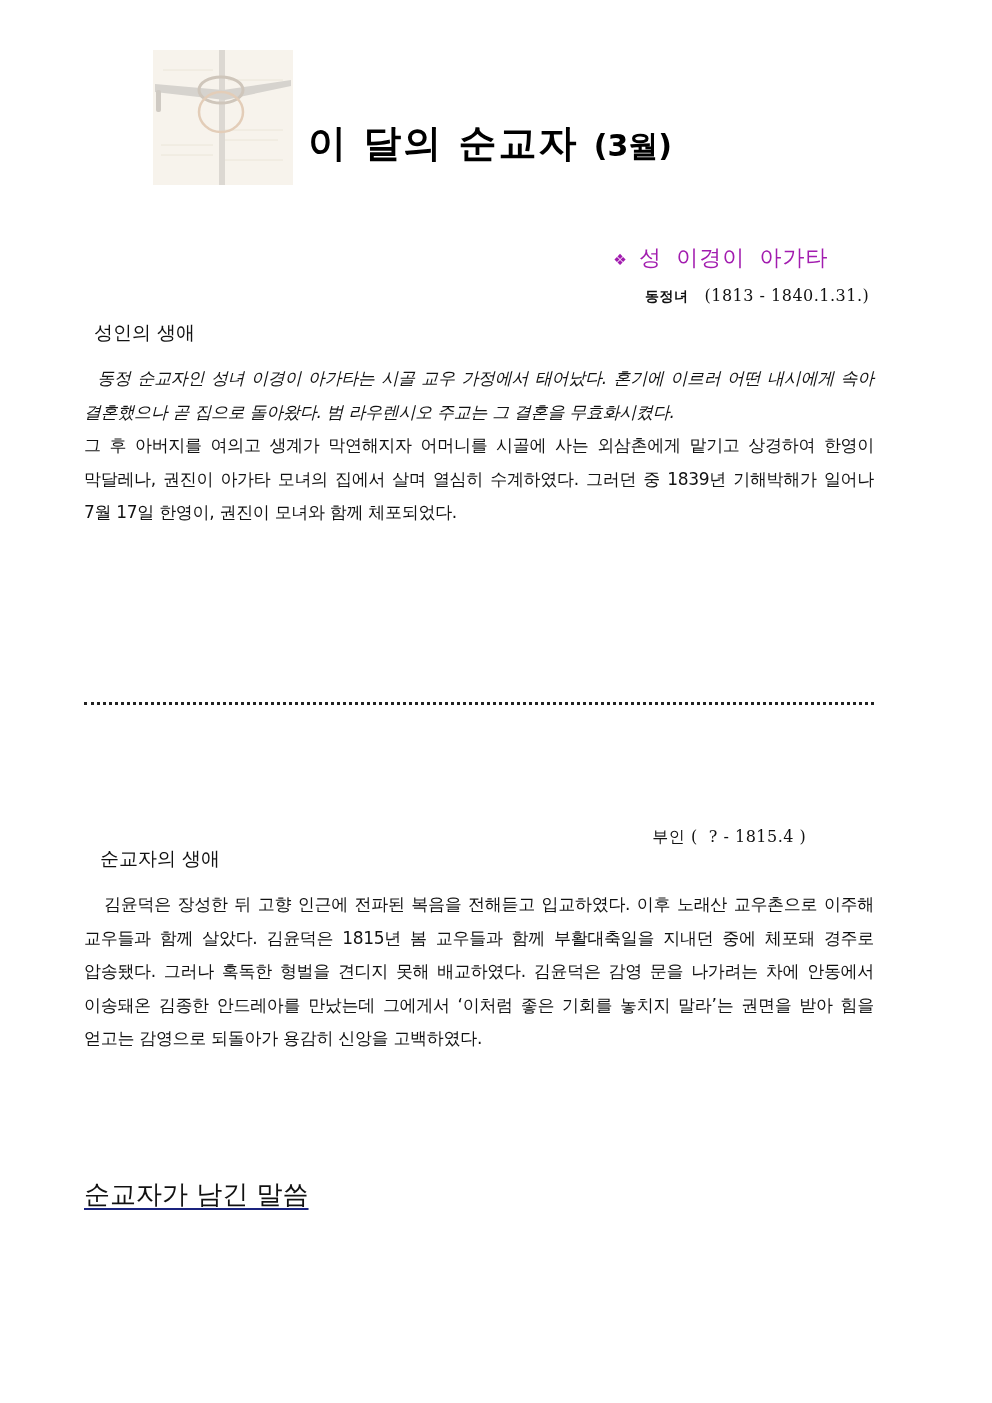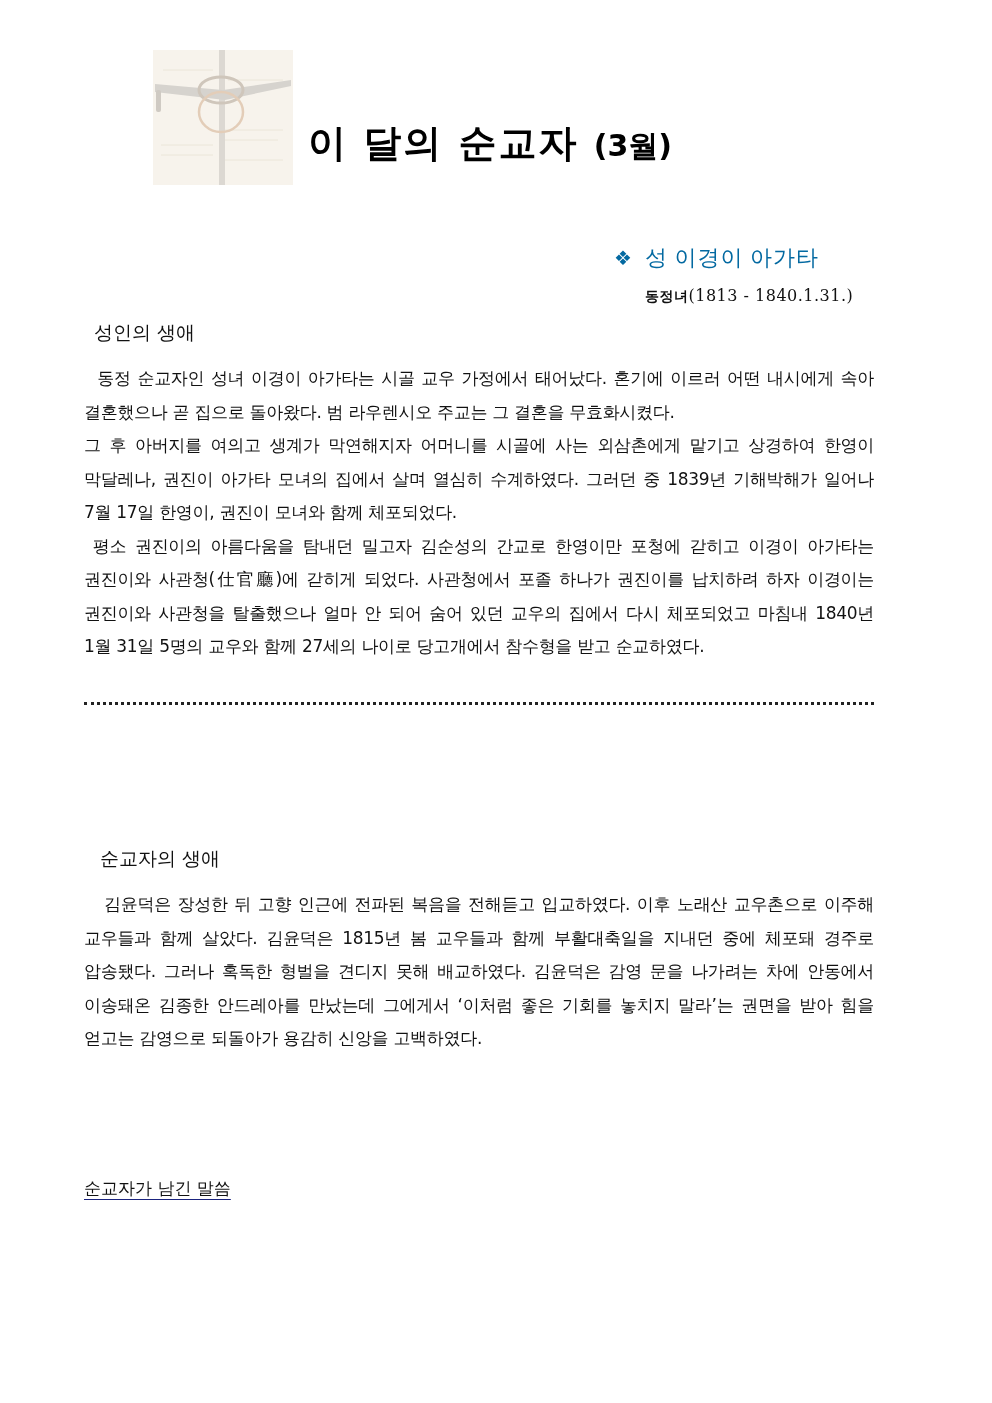--- a/index.html
+++ b/index.html
@@ -11,45 +11,45 @@
     .page { position: absolute; left: 0; top: 0; width: 831px; height: 1403px; }
     .cross-img { position: absolute; left: 153px; top: 50px; width: 140px; height: 135px; }
     .title {
       position: absolute; left: 308px; top: 118px;
       font-family: "DejaVu Sans", "Liberation Sans", sans-serif;
       font-size: 38px; font-weight: bold; letter-spacing: 2px; color: #000;
       line-height: 50px; white-space: nowrap;
     }
     .title .month { font-size: 30px; letter-spacing: 0; }
     .saint-name {
-      position: absolute; font-size: 22px; color: #0369a1; white-space: nowrap;
-      font-family: Liberation Serif, serif; letter-spacing: 1px; text-align: right;
+      position: absolute; font-size: 22px; color: #a21caf; white-space: nowrap;
+      font-family: Liberation Mono, monospace; letter-spacing: 1px; text-align: right;
     }
     .saint-name .diamond { font-size: 20px; margin-right: 12px; }
     .saint-dates {
       position: absolute; font-size: 16px; white-space: nowrap; letter-spacing: 0.5px;
     }
-    .saint-dates .role { font-weight: bold; font-family: "DejaVu Sans", "Liberation Sans", sans-serif; font-size: 14px; margin-right: 0; }
+    .saint-dates .role { font-weight: bold; font-family: "DejaVu Sans", "Liberation Sans", sans-serif; font-size: 14px; margin-right: 16px; }
     .section-head {
       position: absolute; font-size: 19px; white-space: nowrap;
       font-family: "DejaVu Sans", "Liberation Sans", sans-serif;
     }
     .body-text {
       position: absolute; left: 84px; width: 790px;
       font-size: 17px; line-height: 33.5px; text-align: justify;
       font-family: "DejaVu Sans", "Liberation Sans", sans-serif;
       letter-spacing: -0.3px; word-break: keep-all;
     }
     .body-text p { margin: 0; }
     .dotted {
       position: absolute; left: 84px; top: 702px; width: 790px; height: 0;
       border-top: 3px dotted #222;
     }
     .words-head {
-      position: absolute; left: 84px; top: 1177px; font-size: 17px; white-space: nowrap;
+      position: absolute; left: 84px; top: 1177px; font-size: 26px; white-space: nowrap;
       font-family: "DejaVu Sans", "Liberation Sans", sans-serif;
       text-decoration: underline; text-decoration-color: #1a237e; text-underline-offset: 5px;
     }
   </style>
 </head>
 <body>
 
 <div class="page">
 
   <svg class="cross-img" viewBox="0 0 140 135">
@@ -78,27 +78,29 @@
   <div class="saint-name" style="left:614px; top:243px;">
     <span class="diamond">❖</span><span>성 이경이 아가타</span>
   </div>
   <div class="saint-dates" style="left:645px; top:286px;">
     <span class="role">동정녀</span><span>(1813 - 1840.1.31.)</span>
   </div>
 
   <div class="section-head" style="left:94px; top:320px;">성인의 생애</div>
 
   <div class="body-text" style="top:362px;">
-    <p style="white-space:pre-wrap;">  동정 순교자인 성녀 이경이 아가타는 시골 교우 가정에서 태어났다. 혼기에 이르러 어떤 내시에게 속아 결혼했으나 곧 집으로 돌아왔다. 범 라우렌시오 주교는 그 결혼을 무효화시켰다.</p>
+    <p style="white-space:pre-wrap;font-style:italic;">  동정 순교자인 성녀 이경이 아가타는 시골 교우 가정에서 태어났다. 혼기에 이르러 어떤 내시에게 속아 결혼했으나 곧 집으로 돌아왔다. 범 라우렌시오 주교는 그 결혼을 무효화시켰다.</p>
     <p>그 후 아버지를 여의고 생계가 막연해지자 어머니를 시골에 사는 외삼촌에게 맡기고 상경하여 한영이 막달레나, 권진이 아가타 모녀의 집에서 살며 열심히 수계하였다. 그러던 중 1839년 기해박해가 일어나 7월 17일 한영이, 권진이 모녀와 함께 체포되었다.</p>
-    <p style="white-space:pre-wrap;"> 평소 권진이의 아름다움을 탐내던 밀고자 김순성의 간교로 한영이만 포청에 갇히고 이경이 아가타는 권진이와 사관청(仕官廳)에 갇히게 되었다. 사관청에서 포졸 하나가 권진이를 납치하려 하자 이경이는 권진이와 사관청을 탈출했으나 얼마 안 되어 숨어 있던 교우의 집에서 다시 체포되었고 마침내 1840년 1월 31일 5명의 교우와 함께 27세의 나이로 당고개에서 참수형을 받고 순교하였다.</p>
   </div>
 
   <div class="dotted"></div>
 
+  <div class="saint-dates" style="left:630px; top:808px; white-space:pre;">
+    <span>부인</span> <span>(  ? - 1815.4 )</span>
+  </div>
 
   <div class="section-head" style="left:100px; top:846px;text-align:right;">순교자의 생애</div>
 
   <div class="body-text" style="top:888px;">
     <p style="white-space:pre-wrap;">   김윤덕은 장성한 뒤 고향 인근에 전파된 복음을 전해듣고 입교하였다. 이후 노래산 교우촌으로 이주해 교우들과 함께 살았다. 김윤덕은 1815년 봄 교우들과 함께 부활대축일을 지내던 중에 체포돼 경주로 압송됐다. 그러나 혹독한 형벌을 견디지 못해 배교하였다. 김윤덕은 감영 문을 나가려는 차에 안동에서 이송돼온 김종한 안드레아를 만났는데 그에게서 ‘이처럼 좋은 기회를 놓치지 말라’는 권면을 받아 힘을 얻고는 감영으로 되돌아가 용감히 신앙을 고백하였다.</p>
   </div>
 
   <div class="words-head">순교자가 남긴 말씀</div>
 
 

